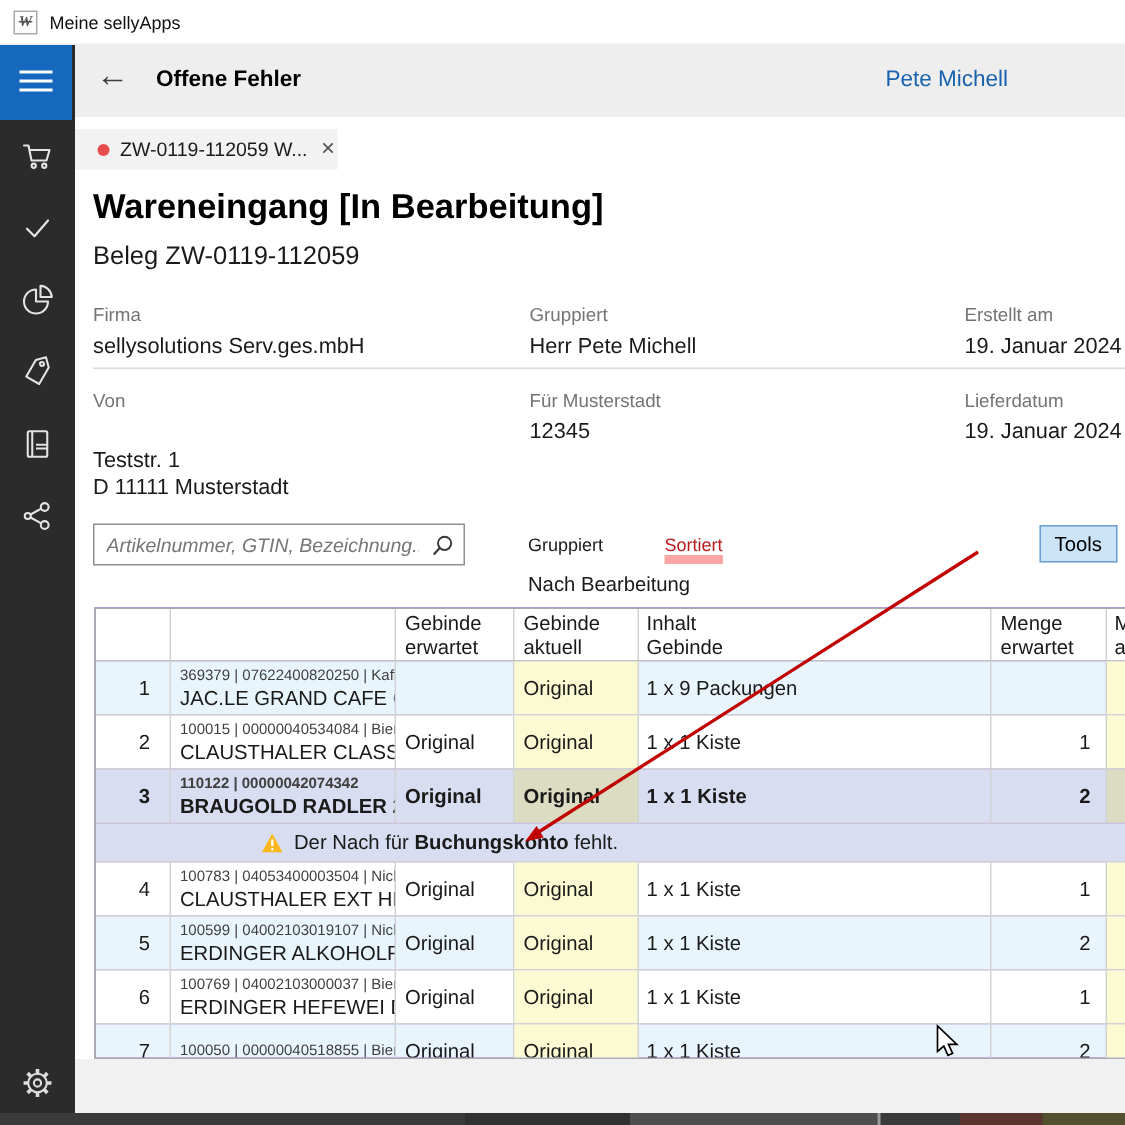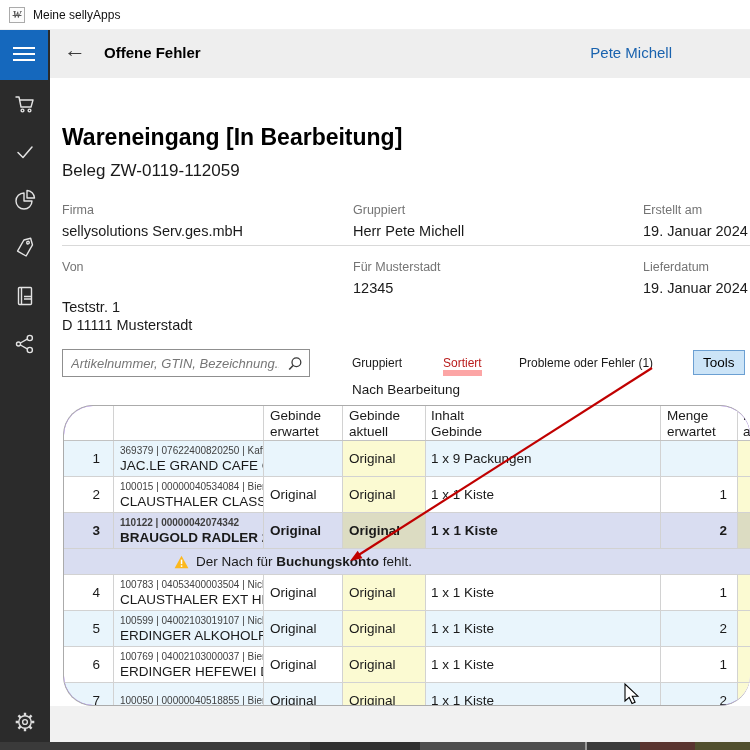--- a/index.html
+++ b/index.html
@@ -51,21 +51,21 @@
   .tool-link { position:absolute; font-size:12px; color:#1a1a1a; cursor:pointer; white-space:nowrap; }
   #sortiert-link { color:#b91c1c; border-bottom:6px solid #fca5a5; }
   #tools-button { position:absolute; left:693px; top:350px; height:25px; padding:0 9px; background:#cce4f7;
                   border:1px solid #6b9fd2; font-family:"Liberation Sans", sans-serif; font-size:13.5px;
                   color:#000; cursor:pointer; }
   #sort-value { position:absolute; left:352px; top:382px; font-size:13.5px; color:#1a1a1a; }
 
   
   #table { position:absolute; left:63px; top:405px; width:687px; height:301px; overflow:hidden;
            border-left:1px solid #ababab; border-top:1px solid #ababab; border-bottom:1px solid #ababab;
-           background:#6d28d9;border-radius:30px; }
+           background:#6d28d9; }
   .trow { display:flex; width:707px; border-bottom:1px solid #d2d2d2; background:#fff; }
   .trow.alt { background:#e9f5fc; }
   .trow.sel { background:#d9ddf1; font-weight:bold; }
   .cell { border-right:1px solid #d2d2d2; display:flex; align-items:center; overflow:hidden; }
   .c0 { width:50px; justify-content:flex-end; padding-right:13px; font-size:13.5px; }
   .c1 { width:150px; flex-direction:column; align-items:flex-start; justify-content:center; padding-left:6px; }
   .c2 { width:79px; padding-left:6px; font-size:13.5px; }
   .c3 { width:83px; padding-left:6px; font-size:13.5px; }
   .c4 { width:235px; padding-left:5px; font-size:13.5px; }
   .c5 { width:77px; justify-content:flex-end; padding-right:10px; font-size:13.5px; }
@@ -158,20 +158,25 @@
       </svg>
     </div>
   </div>
 
   <div id="header">
     <span id="back-button">←</span>
     <span id="header-title">Offene Fehler</span>
     <span id="user-link">Pete Michell</span>
   </div>
 
+  <div id="tab">
+    <span id="tab-dot"></span>
+    <span id="tab-label">ZW-0119-112059 W...</span>
+    <span id="tab-close">×</span>
+  </div>
 
   <h1 id="page-title">Wareneingang [In Bearbeitung]</h1>
   <div id="page-subtitle">Beleg ZW-0119-112059</div>
 
   <span class="flabel" style="left:62px;top:203px">Firma</span>
   <span class="fvalue" style="left:62px;top:223px">sellysolutions Serv.ges.mbH</span>
   <span class="flabel" style="left:353px;top:203px">Gruppiert</span>
   <span class="fvalue" style="left:353px;top:223px">Herr Pete Michell</span>
   <span class="flabel" style="left:643px;top:203px">Erstellt am</span>
   <span class="fvalue" style="left:643px;top:223px">19. Januar 2024 11:20</span>
@@ -189,21 +194,20 @@
     <input id="search-input" type="text" placeholder="Artikelnummer, GTIN, Bezeichnung..." style="">
     <span id="search-icon">
       <svg width="16" height="16" viewBox="0 0 16 16" fill="none">
         <circle cx="9.4" cy="6.2" r="4.4" stroke="#3a3a3a" stroke-width="1.3"></circle>
         <line x1="6.1" y1="9.4" x2="2.2" y2="13.6" stroke="#3a3a3a" stroke-width="1.5"></line>
       </svg>
     </span>
   </div>
   <span class="tool-link" style="left:352px;top:356px" id="gruppiert-link">Gruppiert</span>
   <span class="tool-link" style="left:443px;top:356px" id="sortiert-link">Sortiert</span>
-  <span class="tool-link" style="left:519px;top:356px" id="probleme-link">Probleme oder Fehler (1)</span>
   <button id="tools-button">Tools</button>
   <span id="sort-value">Nach Bearbeitung</span>
 
   <div id="table">
 
     <div class="trow hrow">
       <div class="cell c0"></div>
       <div class="cell c1"></div>
       <div class="cell c2">
           <span class="th">Gebinde

